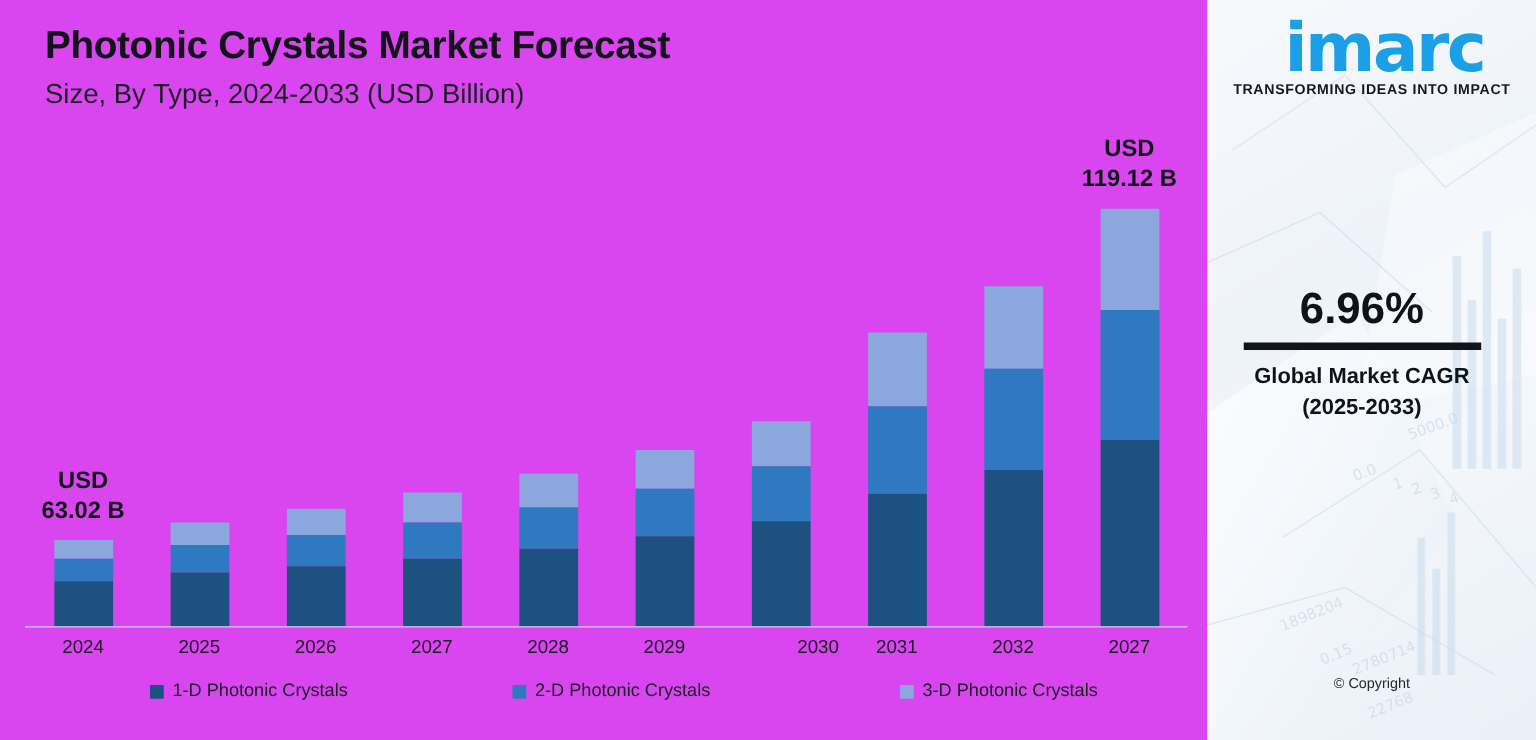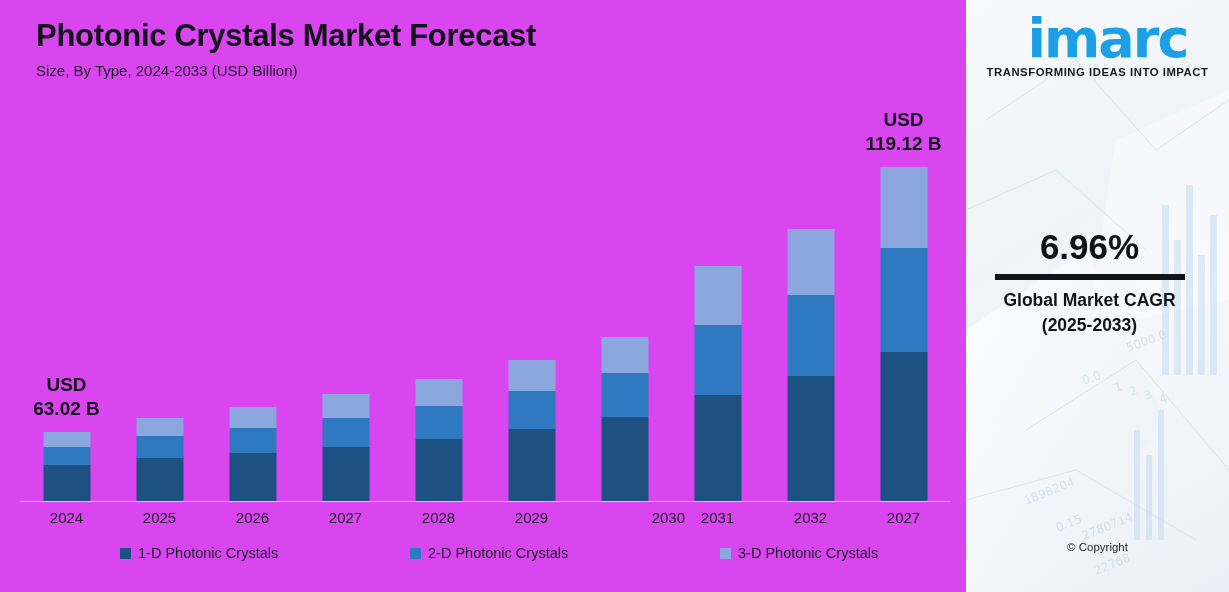--- a/index.html
+++ b/index.html
@@ -35,21 +35,21 @@
   .chart-title {
     font-size: 31px;
     font-weight: bold;
     color: #111418;
     letter-spacing: -0.3px;
     line-height: 1.15;
     margin: 0;
     white-space: nowrap;
   }
   .chart-subtitle {
-    font-size: 15px;
+    font-size: 22px;
     color: #1b1f24;
     margin: 8px 0 0 0;
     white-space: nowrap;
   }
 
   .plot {
     position: absolute;
     left: 0;
     top: 0;
     width: 966px;
@@ -320,21 +320,21 @@
           </div>
         </div>
       <div class="axis-line"></div>
       <div class="x-labels" id="x-labels">
           <div class="x-tick" style="left: 0px; width: 93px;">2024</div>
           <div class="x-tick" style="left: 93px; width: 93px;">2025</div>
           <div class="x-tick" style="left: 186px; width: 93px;">2026</div>
           <div class="x-tick" style="left: 279px; width: 93px;">2027</div>
           <div class="x-tick" style="left: 372px; width: 93px;">2028</div>
           <div class="x-tick" style="left: 465px; width: 93px;">2029</div>
-          <div class="x-tick" style="left: 572px; width: 93px; text-align: right;">2030</div>
+          <div class="x-tick" style="left: 588px; width: 93px;">2030</div>
           <div class="x-tick" style="left: 651px; width: 93px;">2031</div>
           <div class="x-tick" style="left: 744px; width: 93px;">2032</div>
           <div class="x-tick" style="left: 837px; width: 93px;">2027</div>
         </div>
       <div class="legend" id="legend">
           <div class="legend-item" style="left: 100px;">
             <span class="legend-swatch" style="background: rgb(29, 81, 129);"></span>
             <span>1-D Photonic Crystals</span>
           </div>
           <div class="legend-item" style="left: 390px;">

